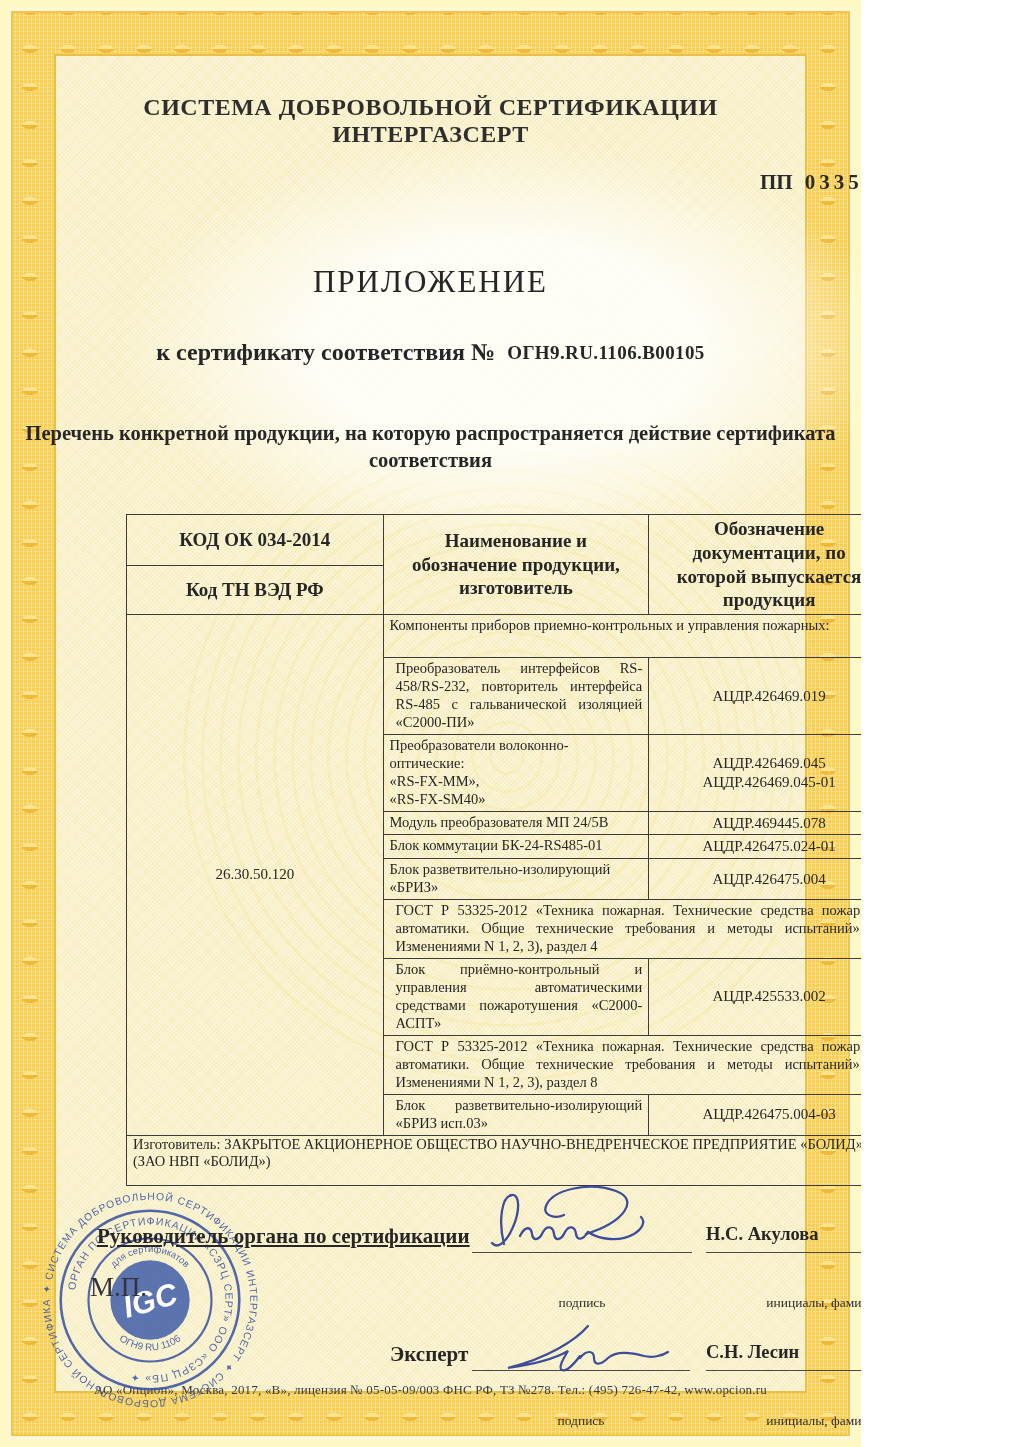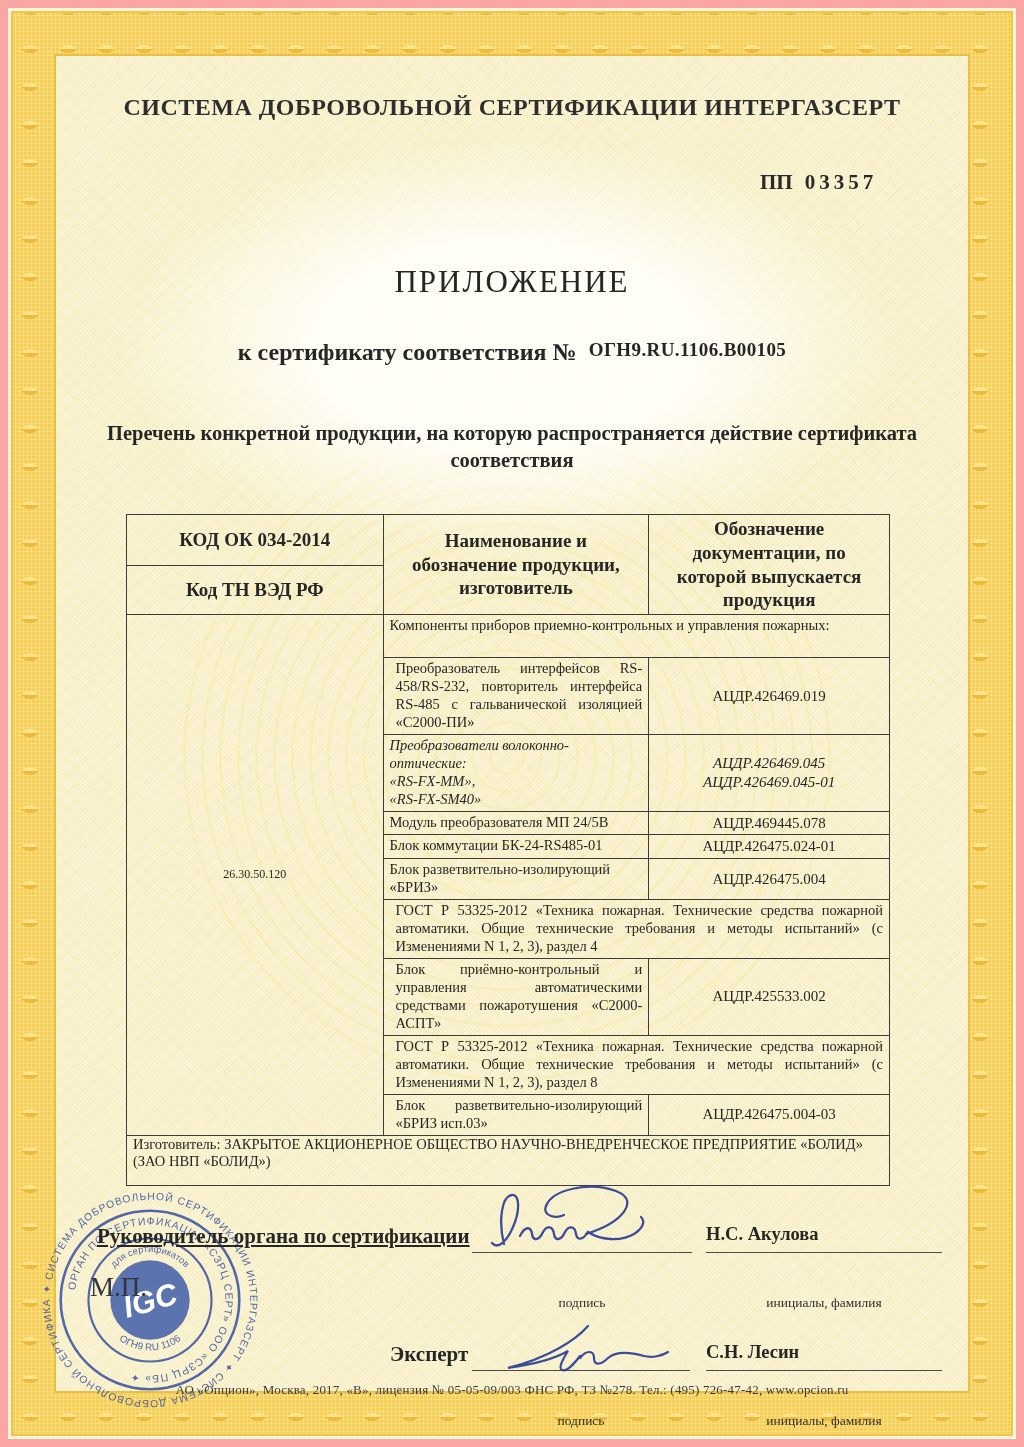--- a/index.html
+++ b/index.html
@@ -1,16 +1,16 @@
 <!DOCTYPE html>
 <html><head>
 <meta charset="utf-8">
 <style>
   html,body{margin:0;padding:0;background:#ffffff;}
-  .cert{position:relative;width:1024px;height:1447px;background:#fca5a5;overflow:hidden;
+  .cert{position:relative;width:861px;height:1447px;background:#fef9c3;overflow:hidden;
         font-family:"Liberation Serif","DejaVu Serif",serif;color:#262626;}
 
   
   .border-band{position:absolute;inset:8px;
     background-color:#f7cf52;
     background-image:
       radial-gradient(circle at 50% 118%, #fbe48f 22%, rgba(251,228,143,0) 23%),
       radial-gradient(circle at 50% -18%, #efb93a 22%, rgba(239,185,58,0) 23%),
       repeating-linear-gradient(90deg, rgba(255,255,255,.30) 0 1px, rgba(255,255,255,0) 1px 4px),
       repeating-linear-gradient(0deg, rgba(255,255,255,.22) 0 1px, rgba(255,255,255,0) 1px 4px);
@@ -30,37 +30,37 @@
   .light-oval{position:absolute;left:60px;top:80px;width:780px;height:420px;border-radius:50%;
     background:radial-gradient(ellipse at center, rgba(255,255,252,.85) 0 35%, rgba(255,255,252,0) 70%);}
 
   .abs{position:absolute;}
   .center{left:0;right:0;text-align:center;}
 
   .system-title{top:38px;font-size:24px;font-weight:bold;letter-spacing:.5px;color:#2e2e2e;}
   .pp-line{top:114px;left:704px;display:flex;gap:12px;font-size:21px;font-weight:600;color:#2a2a2a;}
   .pp-number{letter-spacing:4px;}
   .doc-title{top:208px;font-size:31px;font-weight:normal;letter-spacing:2px;}
-  .cert-line{top:283px;display:flex;justify-content:center;align-items:flex-start;gap:12px;width:100%;}
+  .cert-line{top:283px;display:flex;justify-content:center;align-items:center;gap:12px;width:100%;}
   .cert-line .lbl{font-size:24px;font-weight:bold;}
   .cert-line .num{font-size:19px;font-weight:bold;letter-spacing:.4px;}
   .subtitle{top:364px;left:50%;transform:translateX(-50%);width:880px;text-align:center;
     font-size:20.5px;font-weight:bold;line-height:1.3;}
 
   
   .tbl{position:absolute;left:70px;top:458px;width:764px;border-collapse:collapse;}
   .tbl td{border:1.4px solid #3c3c3c;padding:2px 6px;vertical-align:top;font-size:14.5px;line-height:1.24;}
   .tbl td.th{font-size:19px;font-weight:bold;text-align:center;vertical-align:middle;line-height:1.25;padding:2px 8px;}
   .tbl td.h-top{height:44px;}
   .tbl td.h-bot{height:42px;}
-  .tbl td.code-cell{text-align:center;vertical-align:middle;font-size:12px;border-bottom:none;}
+  .tbl td.code-cell{text-align:center;vertical-align:middle;font-size:15px;border-bottom:none;}
   .tbl td.span-cell{height:38px;}
   .tbl td.doc{text-align:center;vertical-align:middle;font-size:15px;}
   .tbl td.j{text-align:justify;padding-left:12px;}
-  .tbl td.pre{white-space:pre-line;font-style:italic;}
+  .tbl td.pre{white-space:pre-line;}
   .tbl td.manu{padding:0 6px 14px 6px;border-radius:13px;}
 
   
   .sig-label{font-size:21px;font-weight:bold;}
   .head-label{left:41px;top:1168px;z-index:7;text-decoration:underline;}
   .sig-line{border-bottom:1.5px solid #4a4a4a;z-index:6;}
   .line-head-sign{left:416px;top:1146px;width:220px;height:50px;}
   .line-head-name{left:650px;top:1146px;width:236px;height:50px;}
   .line-exp-sign{left:416px;top:1264px;width:218px;height:50px;}
   .line-exp-name{left:650px;top:1264px;width:236px;height:50px;}

